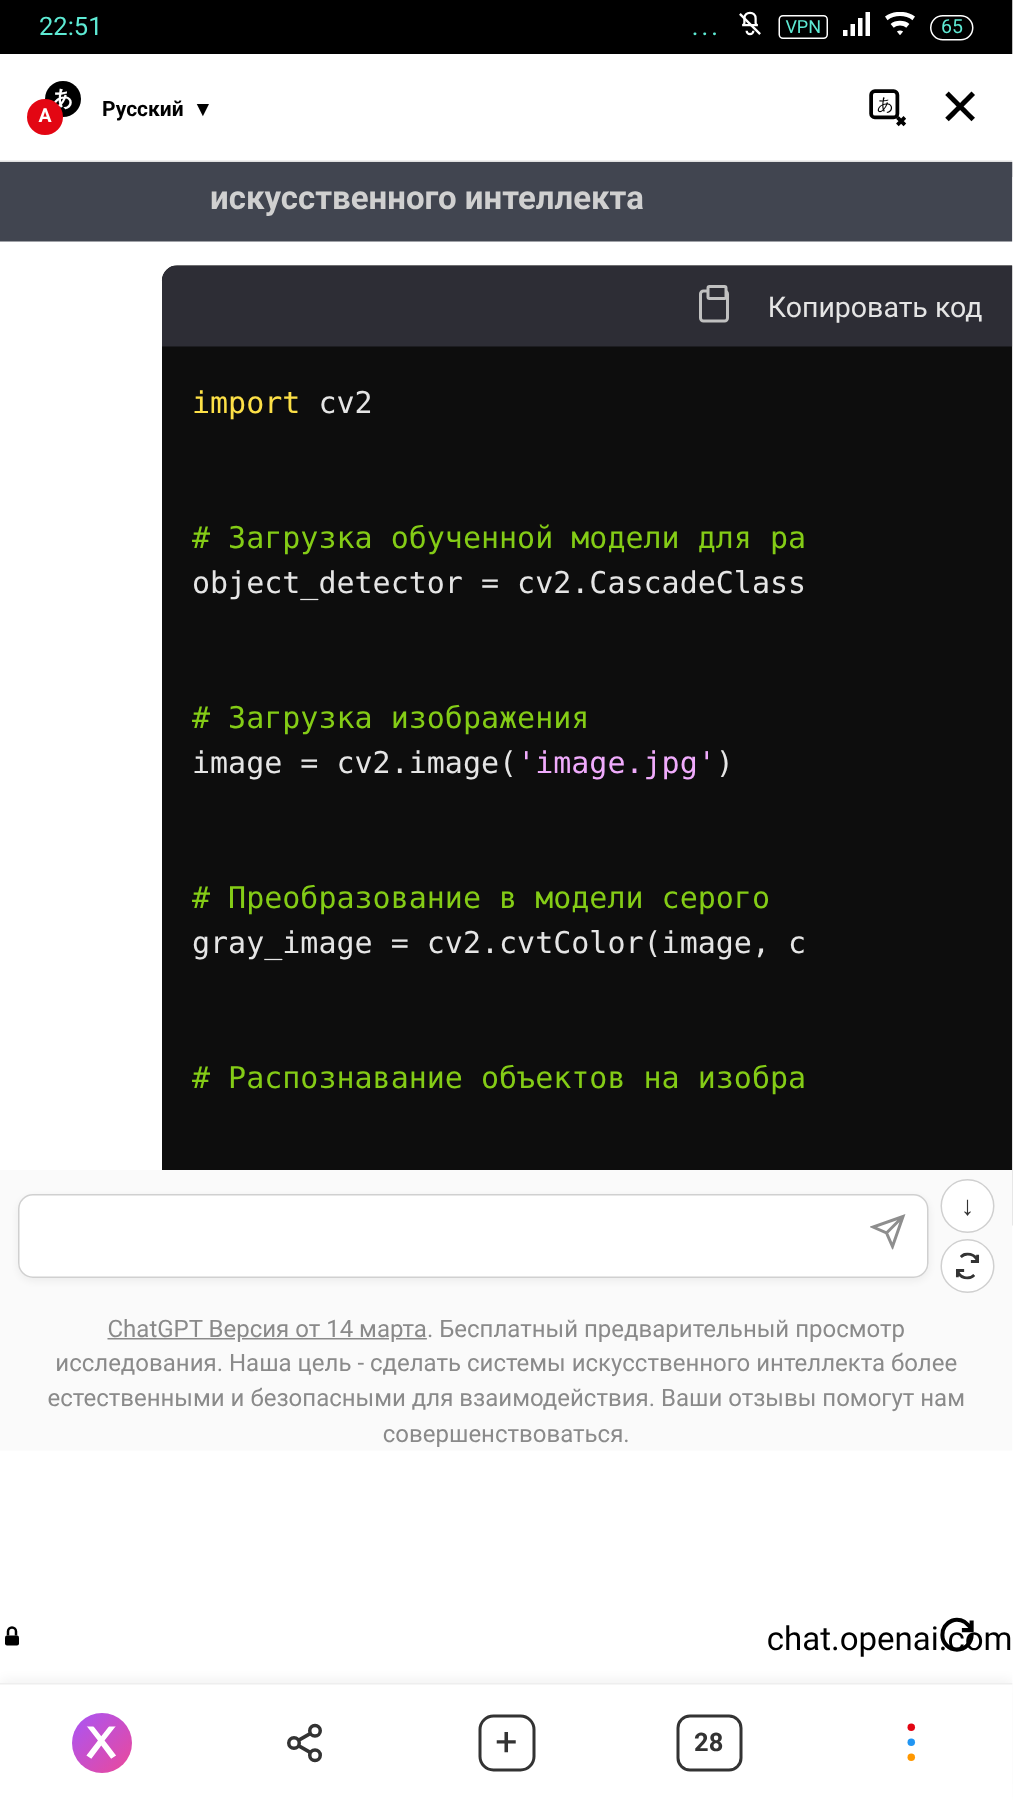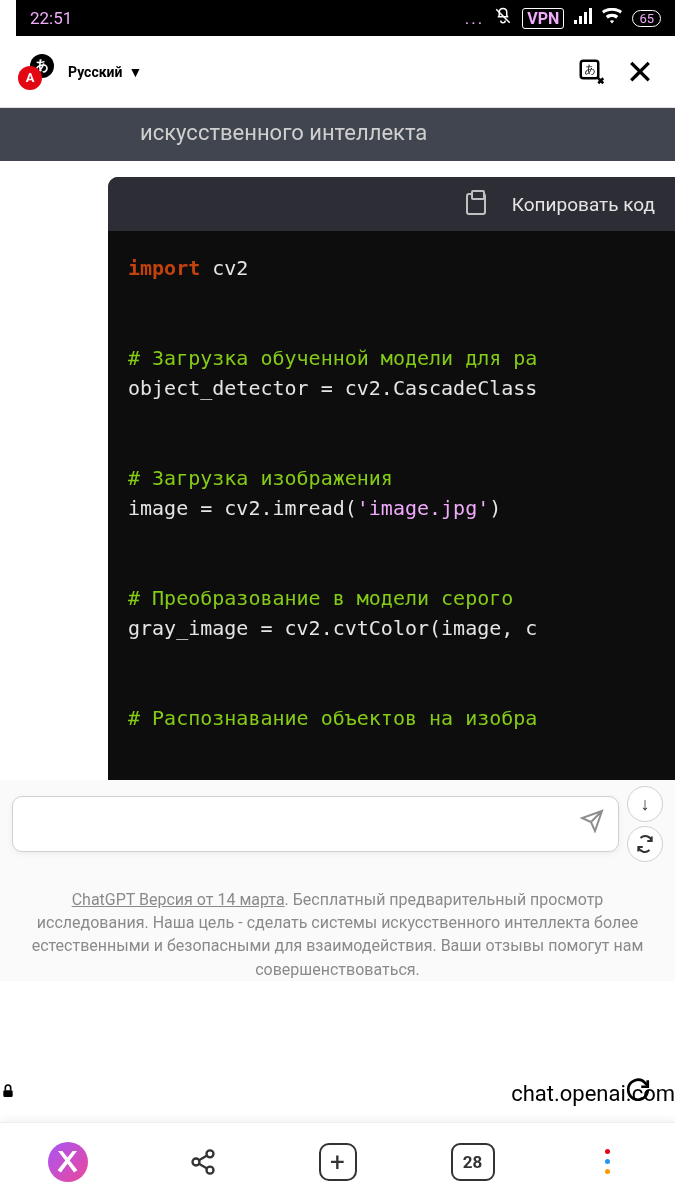--- a/index.html
+++ b/index.html
@@ -7,31 +7,30 @@
   width: 675px;
   height: 1200px;
   font-family: -apple-system, BlinkMacSystemFont, "Segoe UI", Roboto, sans-serif;
   background: #fff;
   overflow: hidden;
   position: relative;
 }
 .status-bar {
   height: 36px;
   background: #000;
-  color: #f0abfc;
+  color: #5eead4;
   display: flex;
   align-items: center;
   justify-content: space-between;
-  padding: 0 14px;
+  padding: 0 26px;
   font-size: 17px;
-  margin-left: 16px;
 }
 .status-right { display: flex; align-items: center; gap: 10px; }
 .status-right .dots { letter-spacing: 2px; }
-.vpn-badge { border: 1.5px solid #fff; border-radius: 3px; padding: 0 4px; font-size: 16px; font-weight: 700; }
+.vpn-badge { border: 1.5px solid #fff; border-radius: 3px; padding: 0 4px; font-size: 12px; font-weight: 400; }
 .battery-badge { border: 1.5px solid #fff; border-radius: 10px; padding: 0 6px; font-size: 13px; }
 .translate-bar {
   height: 72px;
   background: #fff;
   display: flex;
   align-items: center;
   padding: 0 18px;
   gap: 14px;
   border-bottom: 1px solid #e0e0e0;
 }
@@ -69,21 +68,21 @@
 .chat-body {
   background: #fff;
   padding: 0;
   height: 780px;
   position: relative;
   overflow: hidden;
 }
 .partial-text {
   color: #d0d0d0;
   font-size: 22px;
-  font-weight: 400;
+  font-weight: 700;
   padding: 2px 20px 16px 140px;
   background: #414550;
   white-space: nowrap;
   overflow: hidden;
 }
 .code-block {
   margin: 16px 0 0 108px;
   background: #0d0d0d;
   border-radius: 10px 0 0 0;
   overflow: hidden;
@@ -117,21 +116,21 @@
 }
 .code-content {
   padding: 22px 20px;
   font-family: "Consolas", "Monaco", monospace;
   font-size: 20px;
   line-height: 1.5;
   white-space: pre;
   color: #e5e5e5;
   overflow: hidden;
 }
-.kw-import { color: #c2410c; font-weight: bold; }
+.kw-import { color: #fde047; }
 .kw-comment { color: #84cc16; }
 .kw-string { color: #f0abfc; }
 .input-area {
   position: absolute;
   top: 780px;
   left: 0; right: 0;
   padding: 6px 12px 0 12px;
   background: #fafafa;
 }
 .input-row { display: flex; align-items: center; gap: 8px; }
@@ -149,21 +148,21 @@
 .message-input .spacer { flex: 1; }
 .send-icon { color: #8e8e8e; font-size: 24px; transform: rotate(0deg); }
 .side-buttons { display: flex; flex-direction: column; gap: 4px; align-items: center; }
 .circle-btn {
   width: 36px; height: 36px; border-radius: 50%;
   border: 1px solid #d0d0d0; background: #fff;
   display: flex; align-items: center; justify-content: center;
   font-size: 18px; color: #333;
 }
 .footer-text {
-  margin-top: 26px;
+  margin-top: 12px;
   text-align: center;
   font-size: 16px;
   line-height: 1.45;
   color: #8a8a8a;
   padding: 0 14px;
 }
 .footer-text .underline { text-decoration: underline; }
 .url-bar {
   position: absolute;
   bottom: 78px;
@@ -293,21 +292,21 @@
       <span>Копировать код</span>
     </div>
     <div class="code-content"><span class="kw-import">import</span><span> cv2</span>
 
 
 <span class="kw-comment"># Загрузка обученной модели для ра</span>
 <span>object_detector = cv2.CascadeClass</span>
 
 
 <span class="kw-comment"># Загрузка изображения</span>
-<span>image = cv2.imread(</span><span class="kw-string">'image.jpg'</span><span>)</span>
+<span>image = cv2.image(</span><span class="kw-string">'image.jpg'</span><span>)</span>
 
 
 <span class="kw-comment"># Преобразование в модели серого</span>
 <span>gray_image = cv2.cvtColor(image, c</span>
 
 
 <span class="kw-comment"># Распознавание объектов на изобра</span></div>
   </div>
 </div>
 

